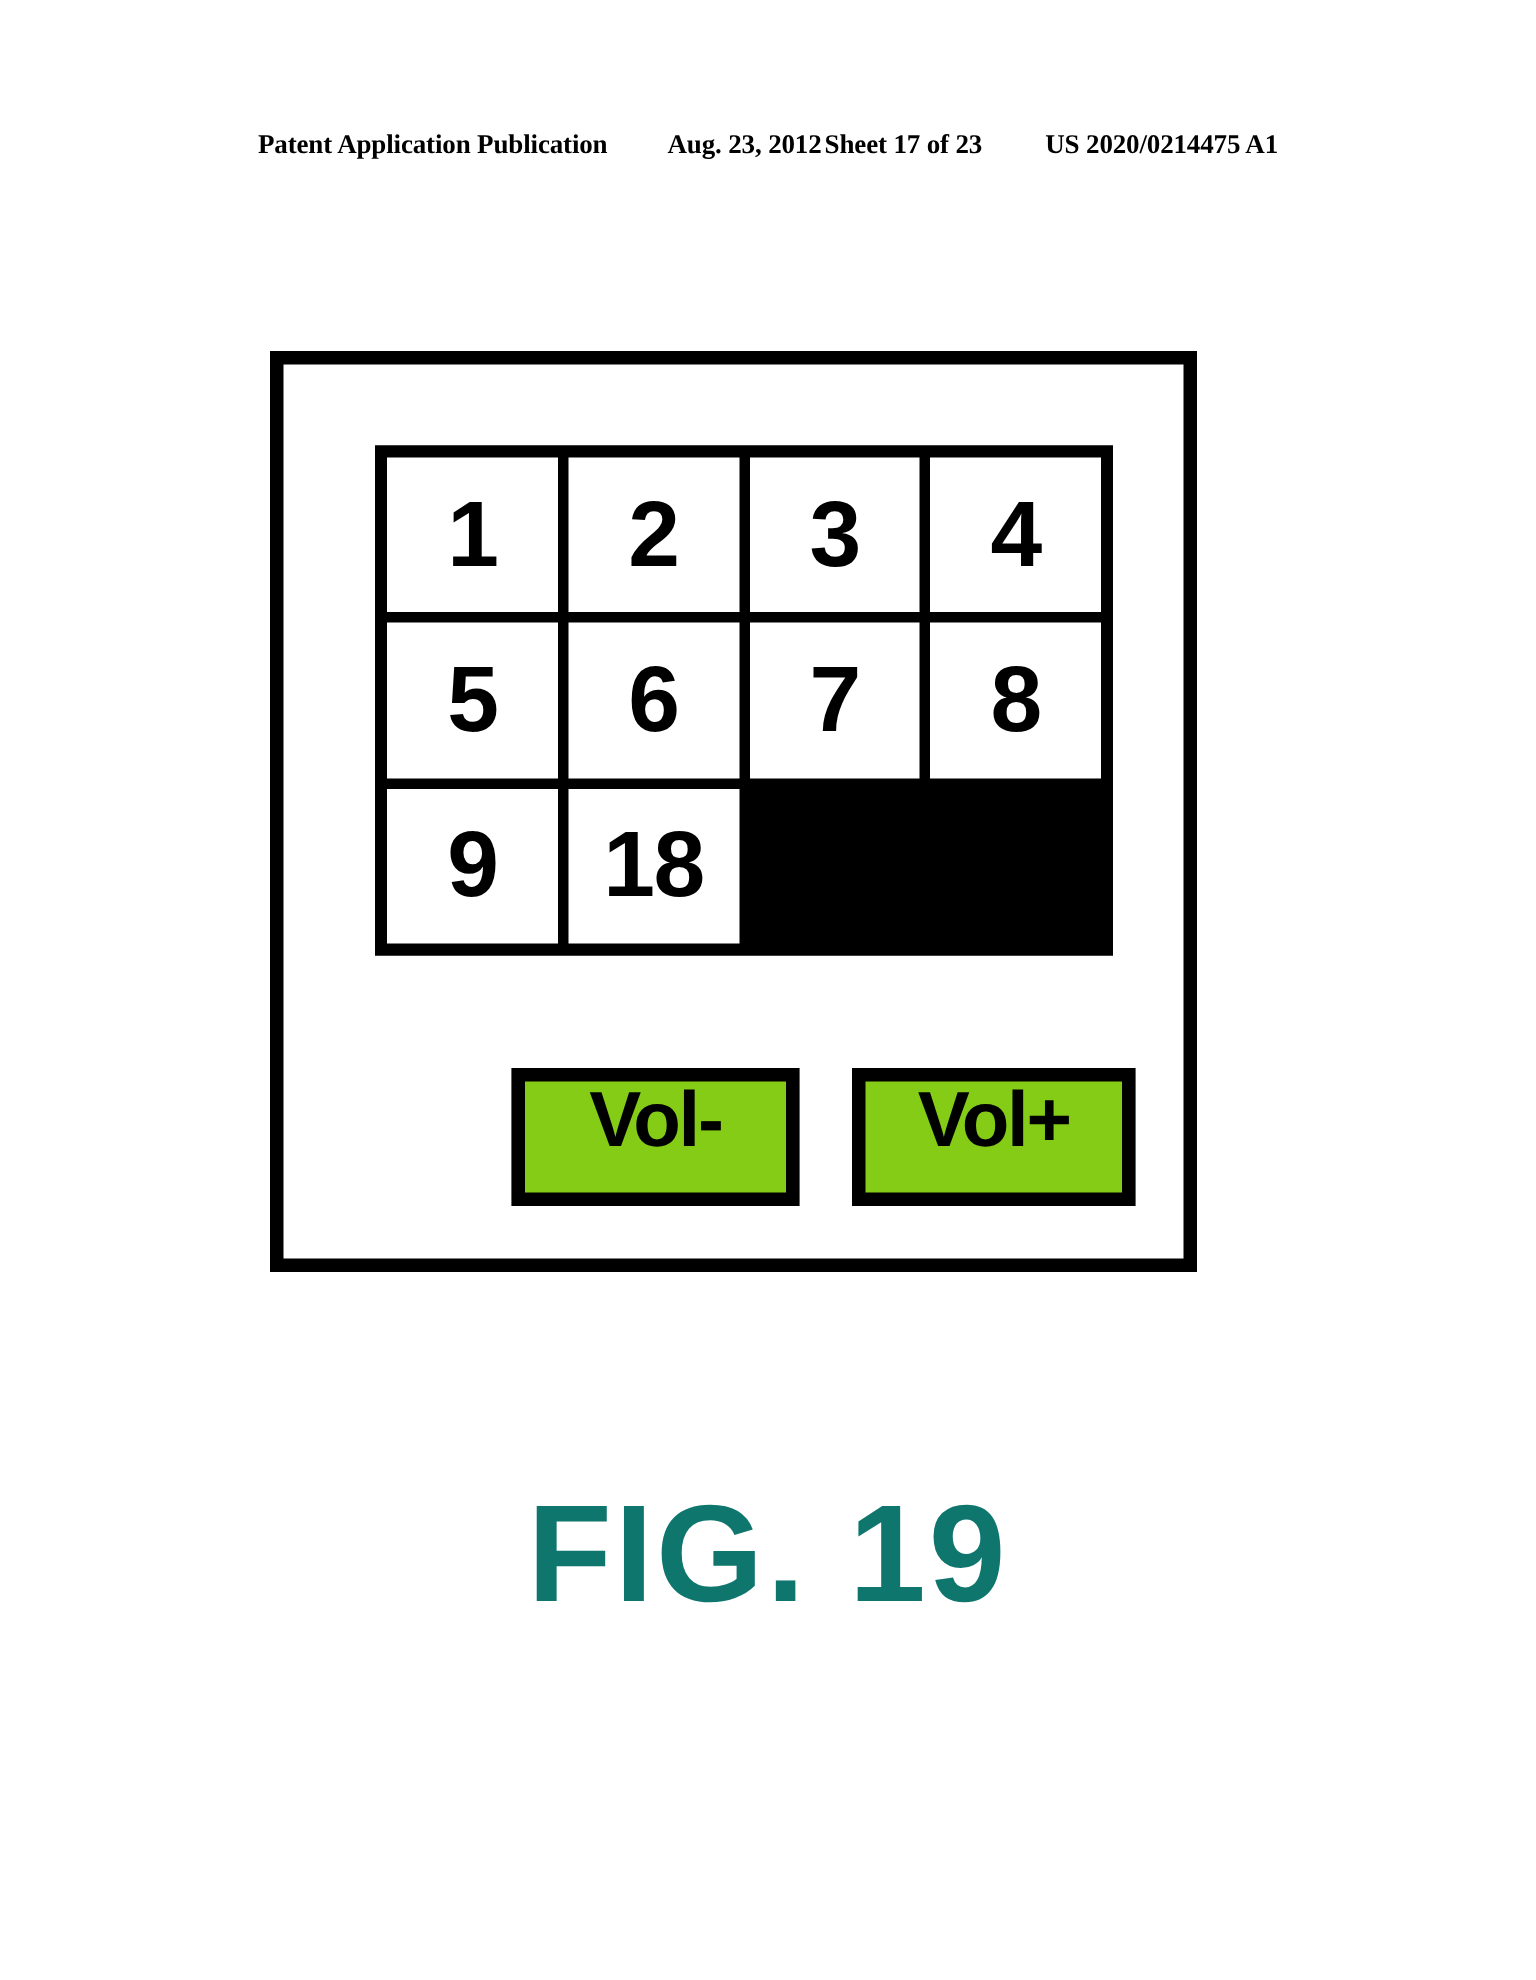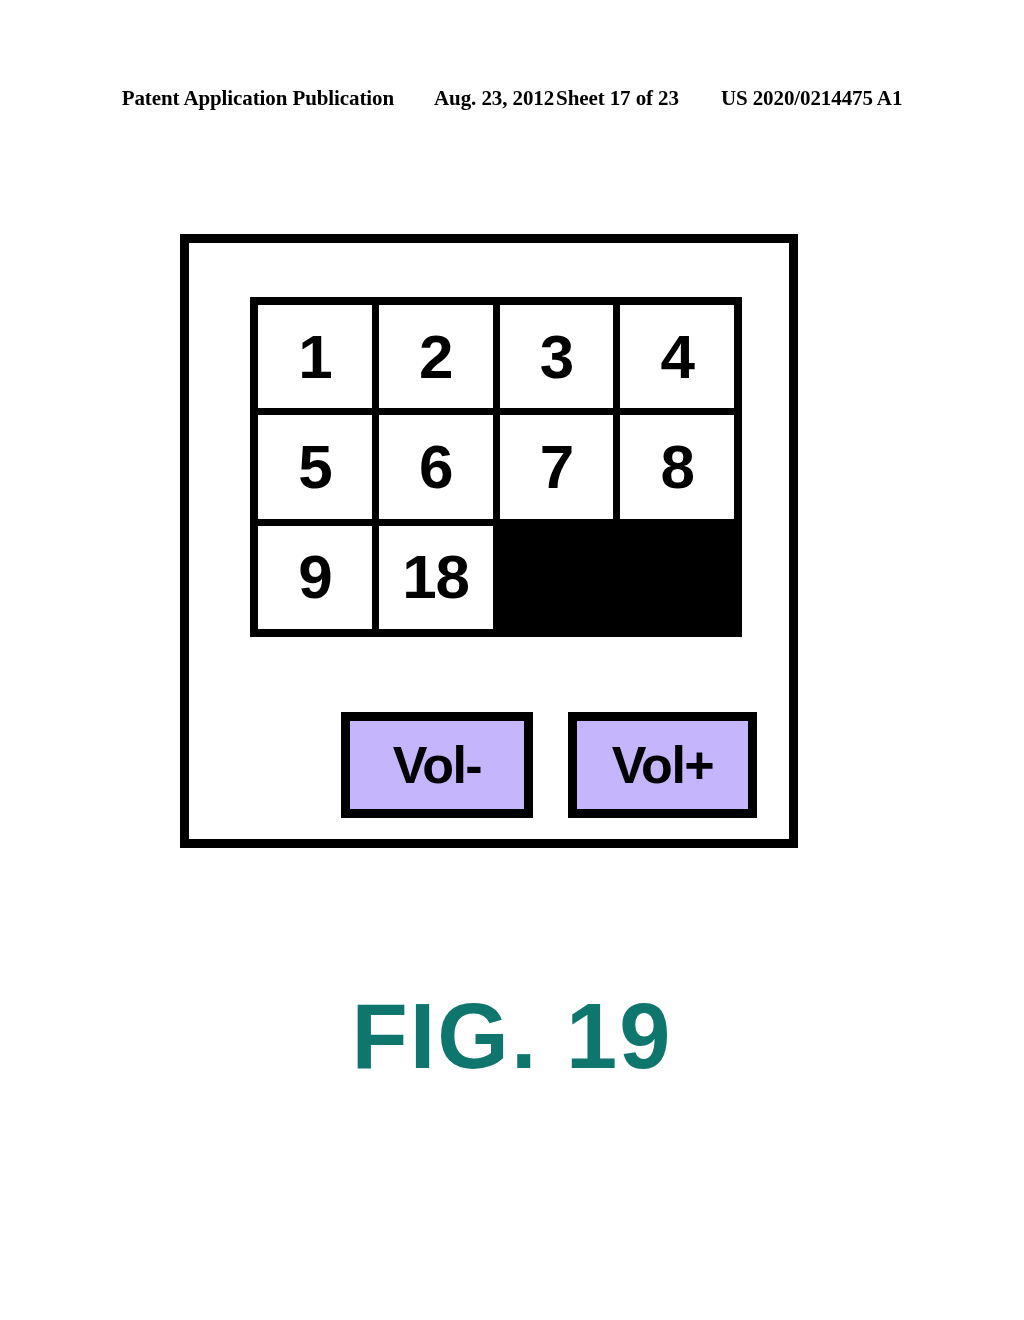--- a/index.html
+++ b/index.html
@@ -22,21 +22,21 @@
     left: 0;
     top: 86px;
     width: 1024px;
     height: 30px;
     display: flex;
     align-items: baseline;
     justify-content: center;
     white-space: nowrap;
     font-family: "Liberation Serif", "DejaVu Serif", serif;
     font-weight: bold;
-    font-size: 21px;
+    font-size: 18px;
     letter-spacing: -0.1px;
   }
   .hdr-pub   { margin-right: 40px; }
   .hdr-date  { margin-right: 2px; }
   .hdr-sheet { margin-right: 42px; text-align: right; }
   .hdr-num   { }
 
   
   .figure-wrap {
     position: absolute;
@@ -91,26 +91,25 @@
   .vol-row {
     position: absolute;
     left: 0;
     top: 469px;   
     width: 618px;
     height: 86px;
   }
   .vol-btn {
     position: absolute;
     top: 0;
-    height: 106px;
+    height: 92px;
     box-sizing: border-box;
     border: 9px solid #000000;
-    background: #c4b5fd;
+    background: #84cc16;
     display: flex;
-    align-items: center;
     justify-content: center;
     font-family: "Liberation Sans", "DejaVu Sans", sans-serif;
     font-weight: bold;
     font-size: 52px;
     line-height: 1;
     color: #000000;
     letter-spacing: -1.5px;
     user-select: none;
   }
   .vol-minus {

